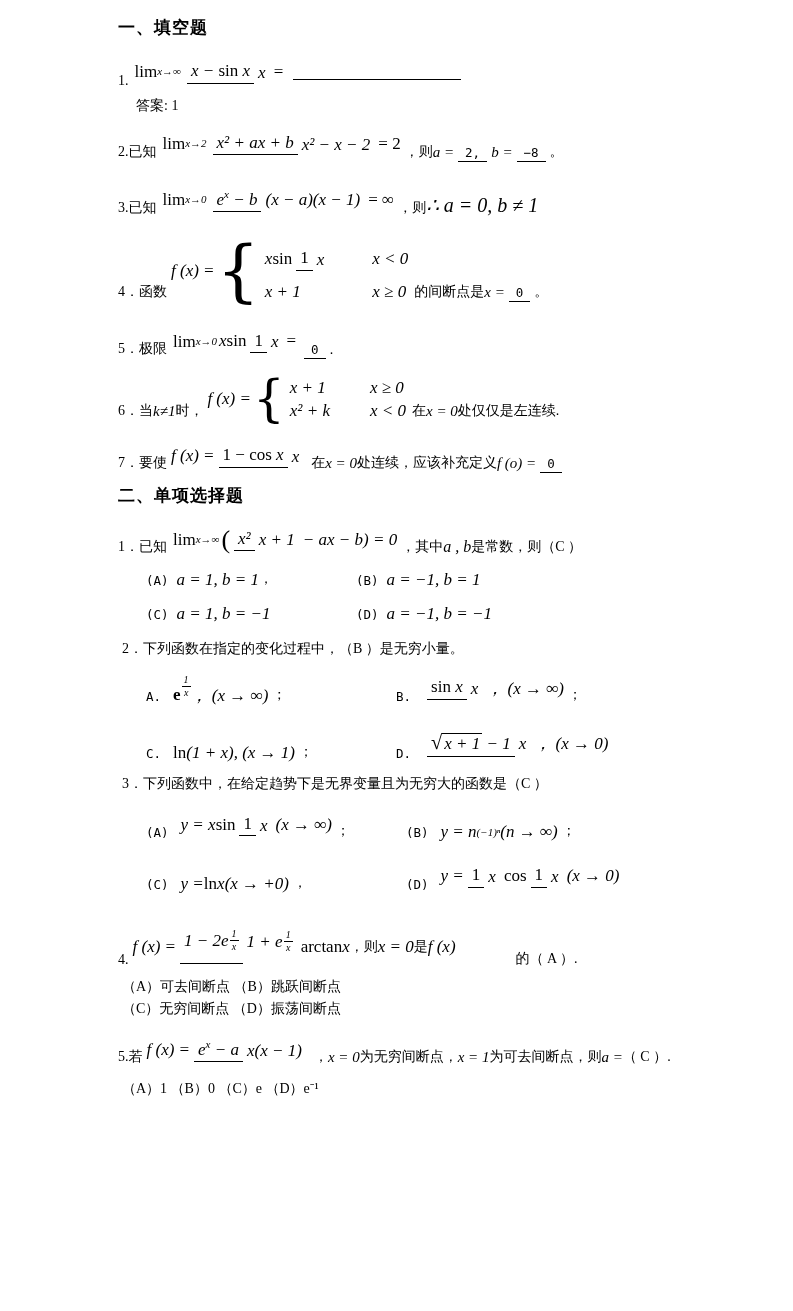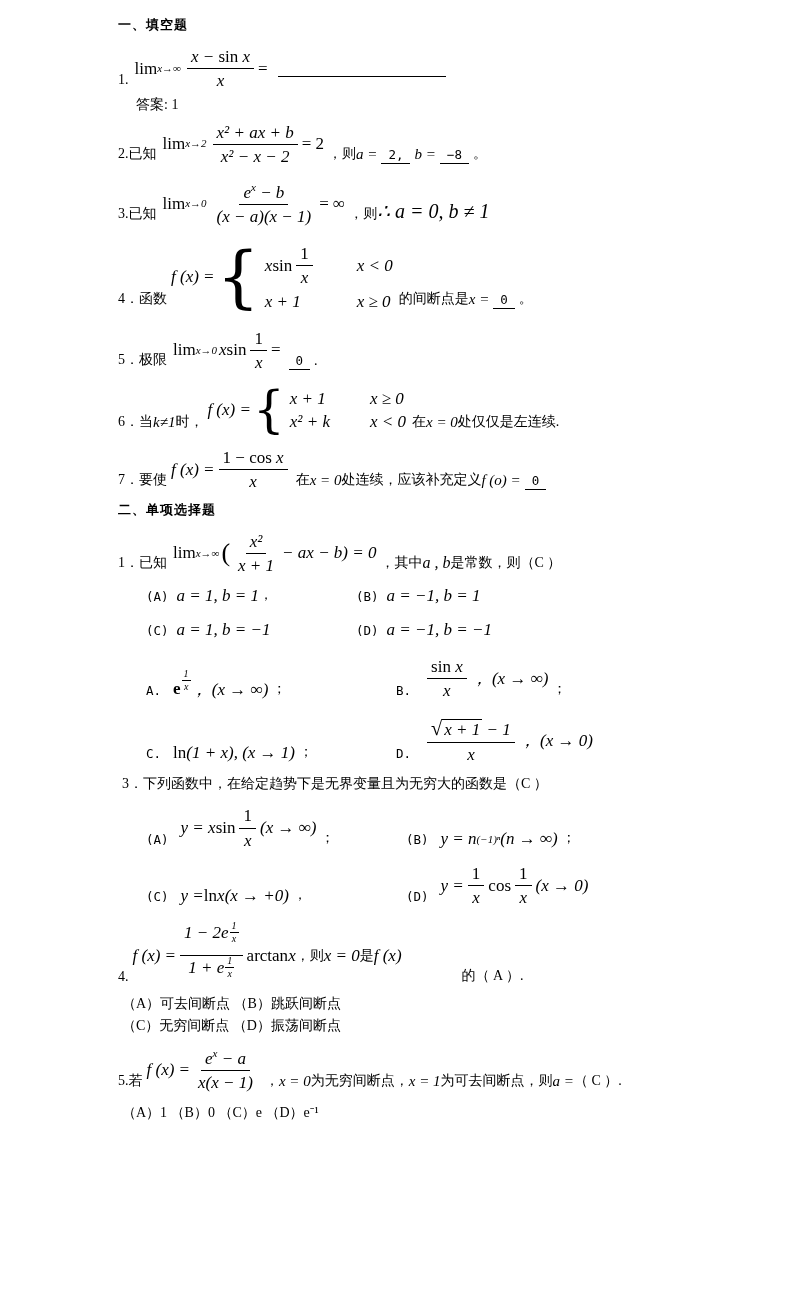--- a/index.html
+++ b/index.html
@@ -3,35 +3,35 @@
 <meta charset="utf-8">
 <style>
   * { box-sizing: border-box; }
   html, body { margin:0; padding:0; }
   body {
     width:793px; height:1311px; background:#ffffff; color:#000;
     font-family:"Liberation Serif", serif; overflow:hidden;
   }
   .page { padding:12px 40px 0 118px; width:793px; }
 
-  .sec-title { font-size:13px; font-weight:bold; margin:4px 0 12px 0; letter-spacing:1px; }
+  .sec-title { font-size:17px; font-weight:bold; margin:4px 0 12px 0; letter-spacing:1px; }
 
   .q { display:flex; align-items:flex-end; }
   .qno { font-size:14px; padding-bottom:4px; white-space:nowrap; }
   .cn { font-size:14px; padding-bottom:4px; white-space:nowrap; }
   .m { font-size:17px; }
   .mi { font-style:italic; }
   .rm { font-style:normal; }
   .mline { display:inline-flex; align-items:center; margin:0 4px; }
 
   .limit { display:inline-flex; flex-direction:row; align-items:center; line-height:1.05; margin:12px 2px; }
   .limit .lw { font-size:17px; font-style:normal; }
   .limit .ls { font-size:11px; font-style:italic; }
 
-  .frac { display:inline-flex; flex-direction:column; align-items:center; margin:0 4px; line-height:1.25; }
+  .frac { display:inline-flex; flex-direction:row; align-items:center; margin:8px 4px; line-height:1.25; }
   .frac .fn { border-bottom:1px solid #000; padding:0 4px 1px; text-align:center; white-space:nowrap; }
   .frac .fd { padding:1px 4px 0; text-align:center; white-space:nowrap; }
 
   .supfrac { display:inline-flex; flex-direction:column; align-items:center; font-size:10px;
              line-height:1.2; transform:translateY(-9px); margin-left:1px; font-style:italic; }
   .supfrac .fn { border-bottom:1px solid #000; padding:0 2px; }
   .sup { vertical-align:super; font-size:11px; }
 
   .cases { display:inline-flex; align-items:center; margin:0 2px; }
   .brace { font-family:"DejaVu Serif", serif; line-height:1; font-weight:400; margin-right:5px; }
@@ -244,20 +244,21 @@
     <span class="opt-col w210">
       <span class="opt-label mono">(C)</span>
       <span class="m mi" style="padding-bottom:2px">a = 1, b = −1</span>
     </span>
     <span class="opt-col">
       <span class="opt-label mono">(D)</span>
       <span class="m mi" style="padding-bottom:2px">a = −1, b = −1</span>
     </span>
   </div>
 
+  <div class="optline mb10">2．下列函数在指定的变化过程中，（B ）是无穷小量。</div>
   <div class="opt-row mb14">
     <span class="opt-col w250">
       <span class="opt-label mono">A.</span>
       <span class="mline m">
           <span class="rm" style="font-weight:bold">e</span>
           <span class="supfrac">
             <span class="fn">1</span>
             <span>x</span>
           </span>
           <span class="mi">，  (x → ∞)</span>

